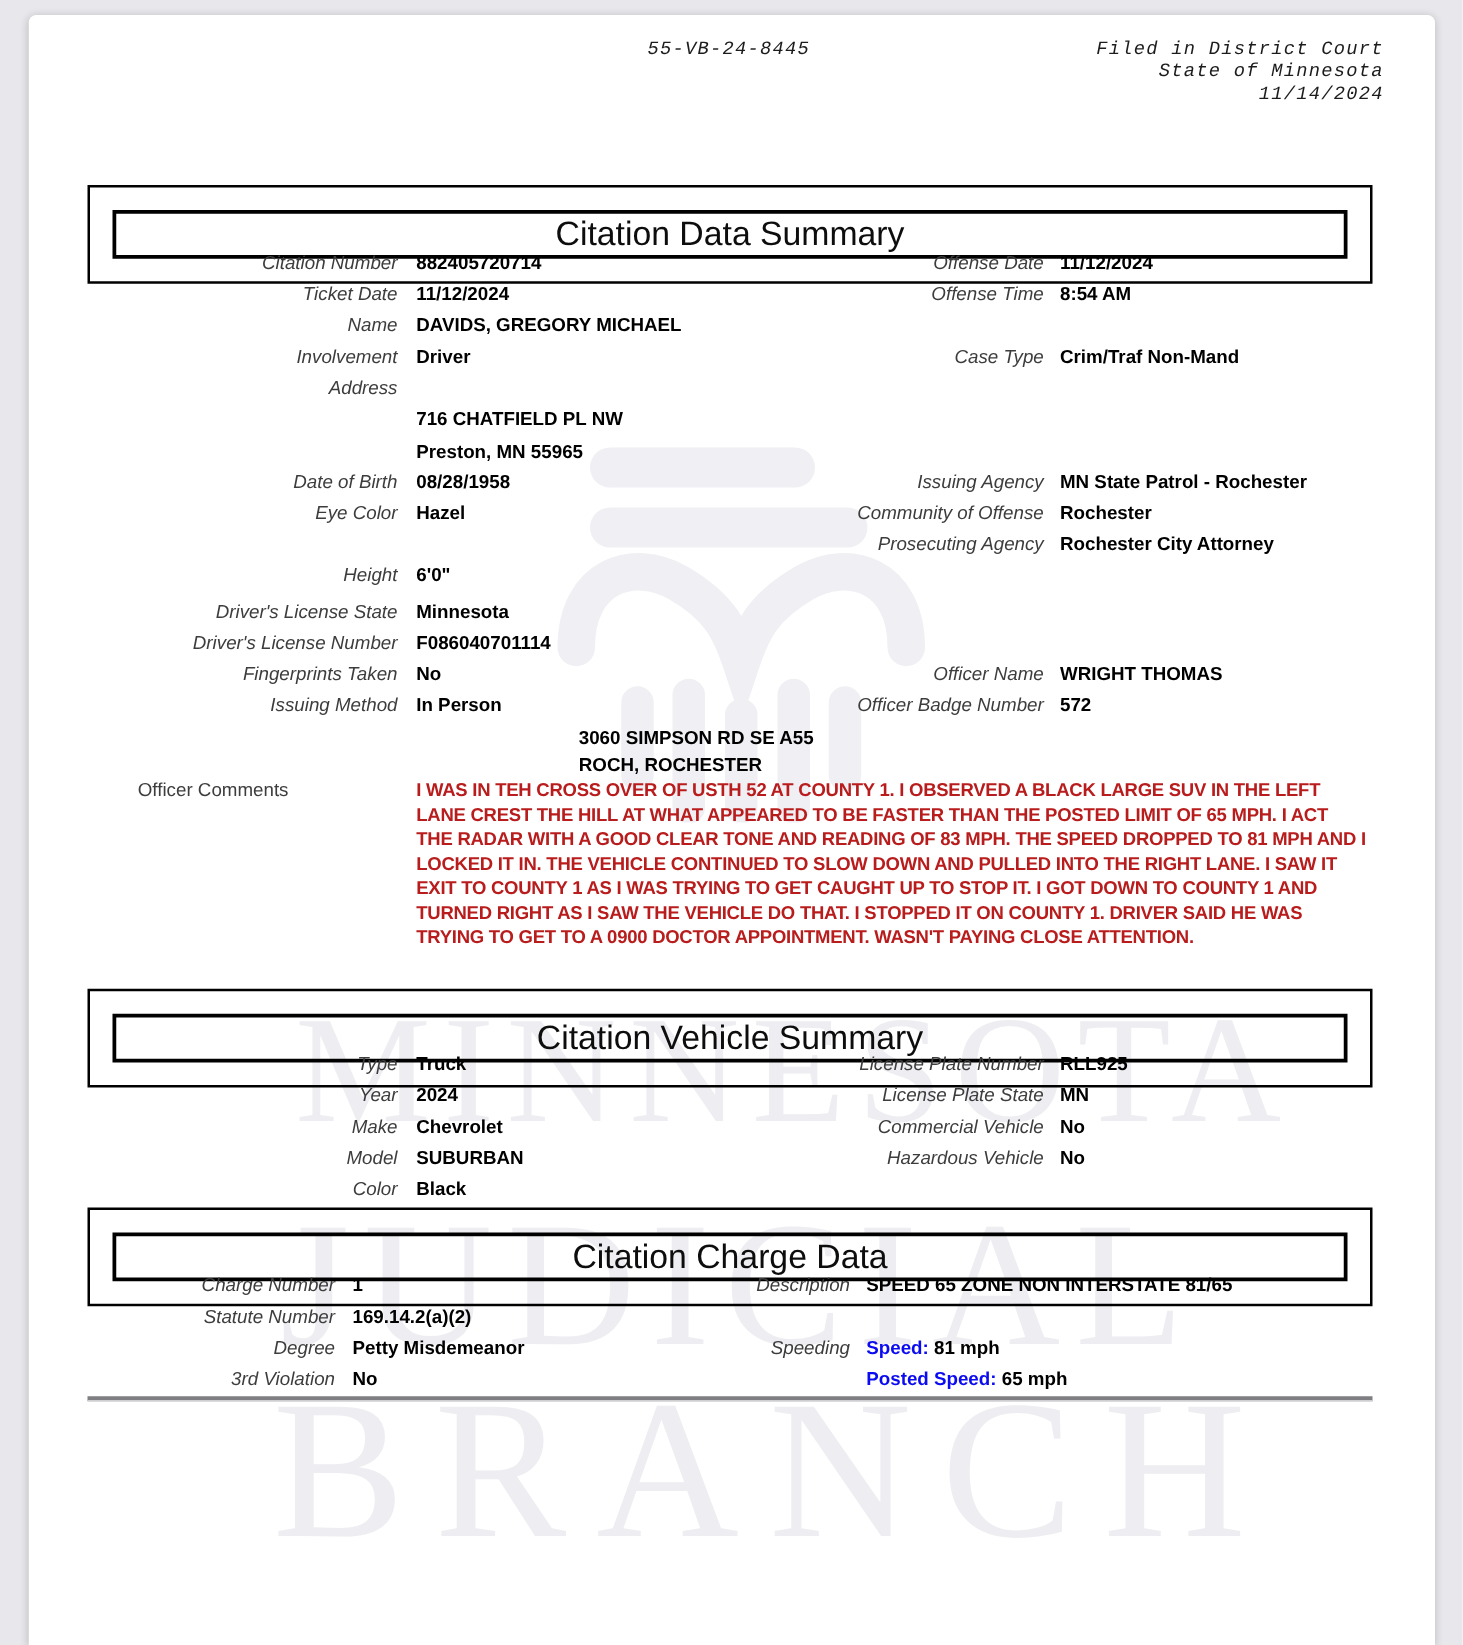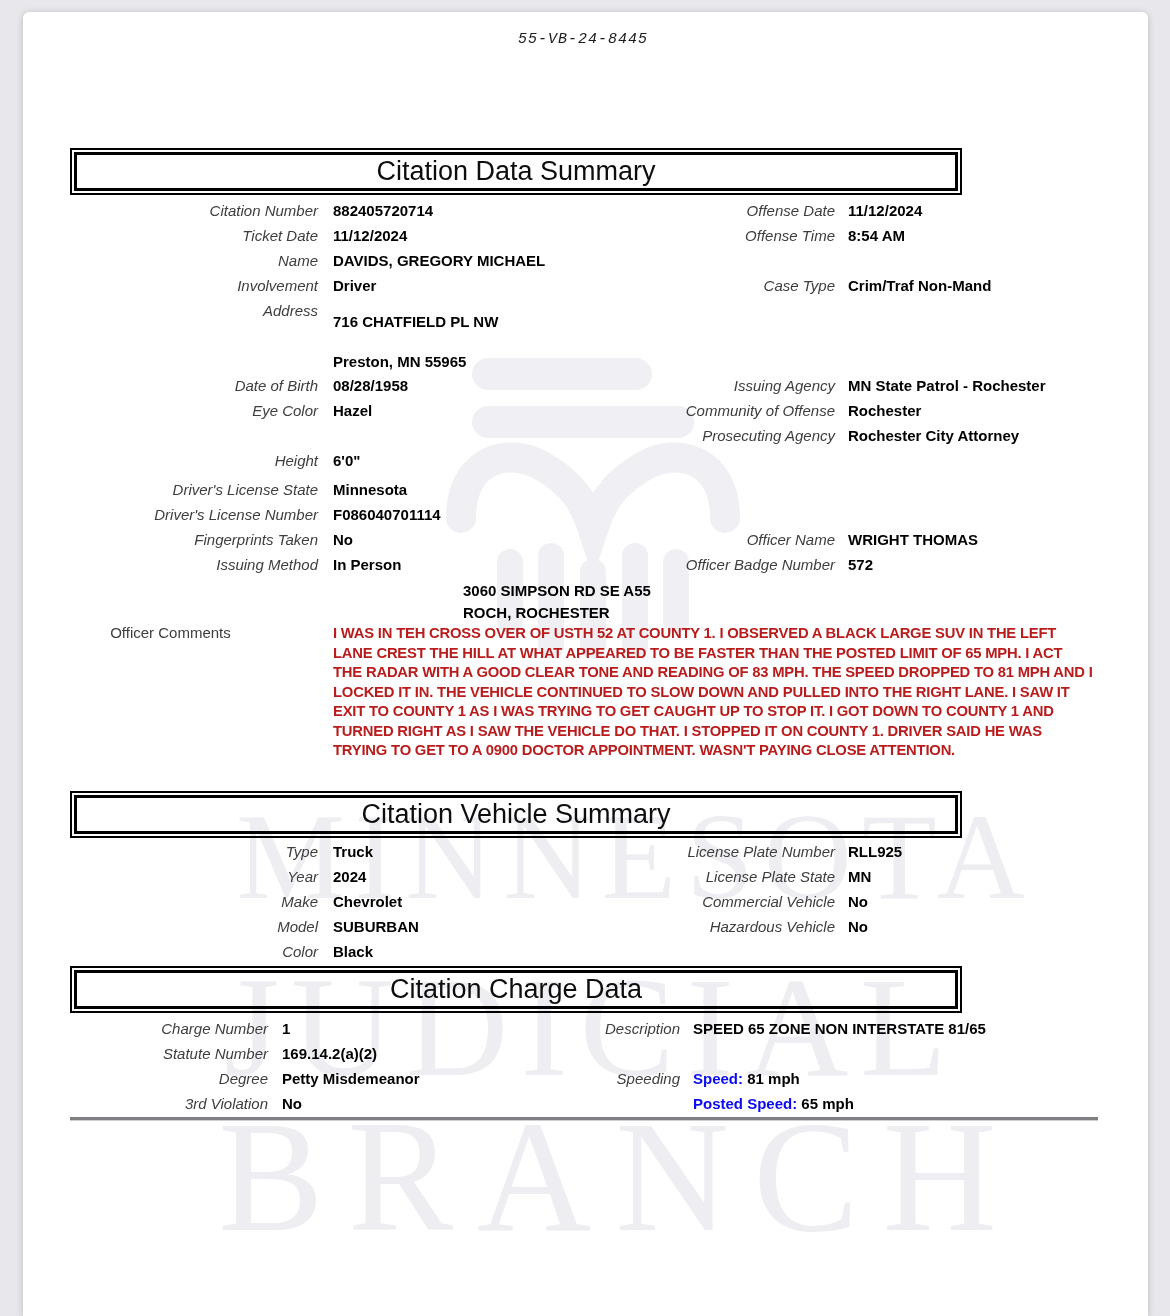--- a/index.html
+++ b/index.html
@@ -27,22 +27,22 @@
   
   .mono{
     position:absolute;z-index:2;
     font-family:"Liberation Mono","DejaVu Sans Mono",monospace;
     font-style:italic;font-size:15px;letter-spacing:1px;color:#1c1c1c;
   }
   .case-no{left:495px;top:19px;}
   .filed{right:41px;top:19px;text-align:right;line-height:18px;}
   
   .sbox{
-    position:absolute;z-index:2;left:47px;width:892px;
-    border:2px solid #000;padding:2px;background:transparent;box-sizing:border-box;
+    position:absolute;z-index:2;left:47px;width:1028px;
+    border:2px solid #000;padding:18px;background:transparent;box-sizing:border-box;
   }
   .sbox-in{
     border:3px solid #000;text-align:center;
     font-size:27px;line-height:30px;color:#0d0d0d;padding:1px 0 2px;
   }
   
   .fr{position:absolute;z-index:2;left:0;white-space:nowrap;font-size:15px;line-height:19px;}
   .lbl{display:inline-block;text-align:right;color:#3d3d3d;vertical-align:top;font-style:italic;}
   .val{font-weight:bold;color:#000;display:inline-block;vertical-align:top;}
   .left .lbl,.vleft .lbl{width:295px;margin-right:15px;}
@@ -75,31 +75,36 @@
       <path d="M204 200 V290" stroke-width="26"></path>
       <path d="M245 206 V264" stroke-width="26"></path>
     </g>
   </svg>
 
   <div class="wm wm-text wm1">MINNESOTA</div>
   <div class="wm wm-text wm2">JUDICIAL</div>
   <div class="wm wm-text wm3">BRANCH</div>
 
   <div class="mono case-no">55-VB-24-8445</div>
+  <div class="mono filed">
+    <div>Filed in District Court</div>
+    <div>State of Minnesota</div>
+    <div>11/14/2024</div>
+  </div>
 
   <div class="sbox" style="top:136px">
     <div class="sbox-in">Citation Data Summary</div>
   </div>
 
   <div class="fr left" style="top:189px"><span class="lbl">Citation Number</span><span class="val">882405720714</span></div>
   <div class="fr left" style="top:214px"><span class="lbl">Ticket Date</span><span class="val">11/12/2024</span></div>
   <div class="fr left" style="top:239px"><span class="lbl">Name</span><span class="val">DAVIDS, GREGORY MICHAEL</span></div>
   <div class="fr left" style="top:264px"><span class="lbl">Involvement</span><span class="val">Driver</span></div>
   <div class="fr left" style="top:289px"><span class="lbl">Address</span></div>
-  <div class="fr left" style="top:300px"><span class="lbl"></span><span class="val">716 CHATFIELD PL NW</span></div>
+  <div class="fr left" style="top:314px"><span class="lbl"></span><span class="val">716 CHATFIELD PL NW</span></div>
   <div class="fr left" style="top:340px"><span class="lbl"></span><span class="val">Preston, MN 55965</span></div>
   <div class="fr left" style="top:364px"><span class="lbl">Date of Birth</span><span class="val">08/28/1958</span></div>
   <div class="fr left" style="top:389px"><span class="lbl">Eye Color</span><span class="val">Hazel</span></div>
   <div class="fr left" style="top:439px"><span class="lbl">Height</span><span class="val">6'0"</span></div>
   <div class="fr left" style="top:468px"><span class="lbl">Driver's License State</span><span class="val">Minnesota</span></div>
   <div class="fr left" style="top:493px"><span class="lbl">Driver's License Number</span><span class="val">F086040701114</span></div>
   <div class="fr left" style="top:543px"><span class="lbl">Issuing Method</span><span class="val">In Person</span></div>
   <div class="fr left" style="top:518px"><span class="lbl">Fingerprints Taken</span><span class="val">No</span></div>
 
   <div class="fr right" style="top:189px"><span class="lbl">Offense Date</span><span class="val">11/12/2024</span></div>

